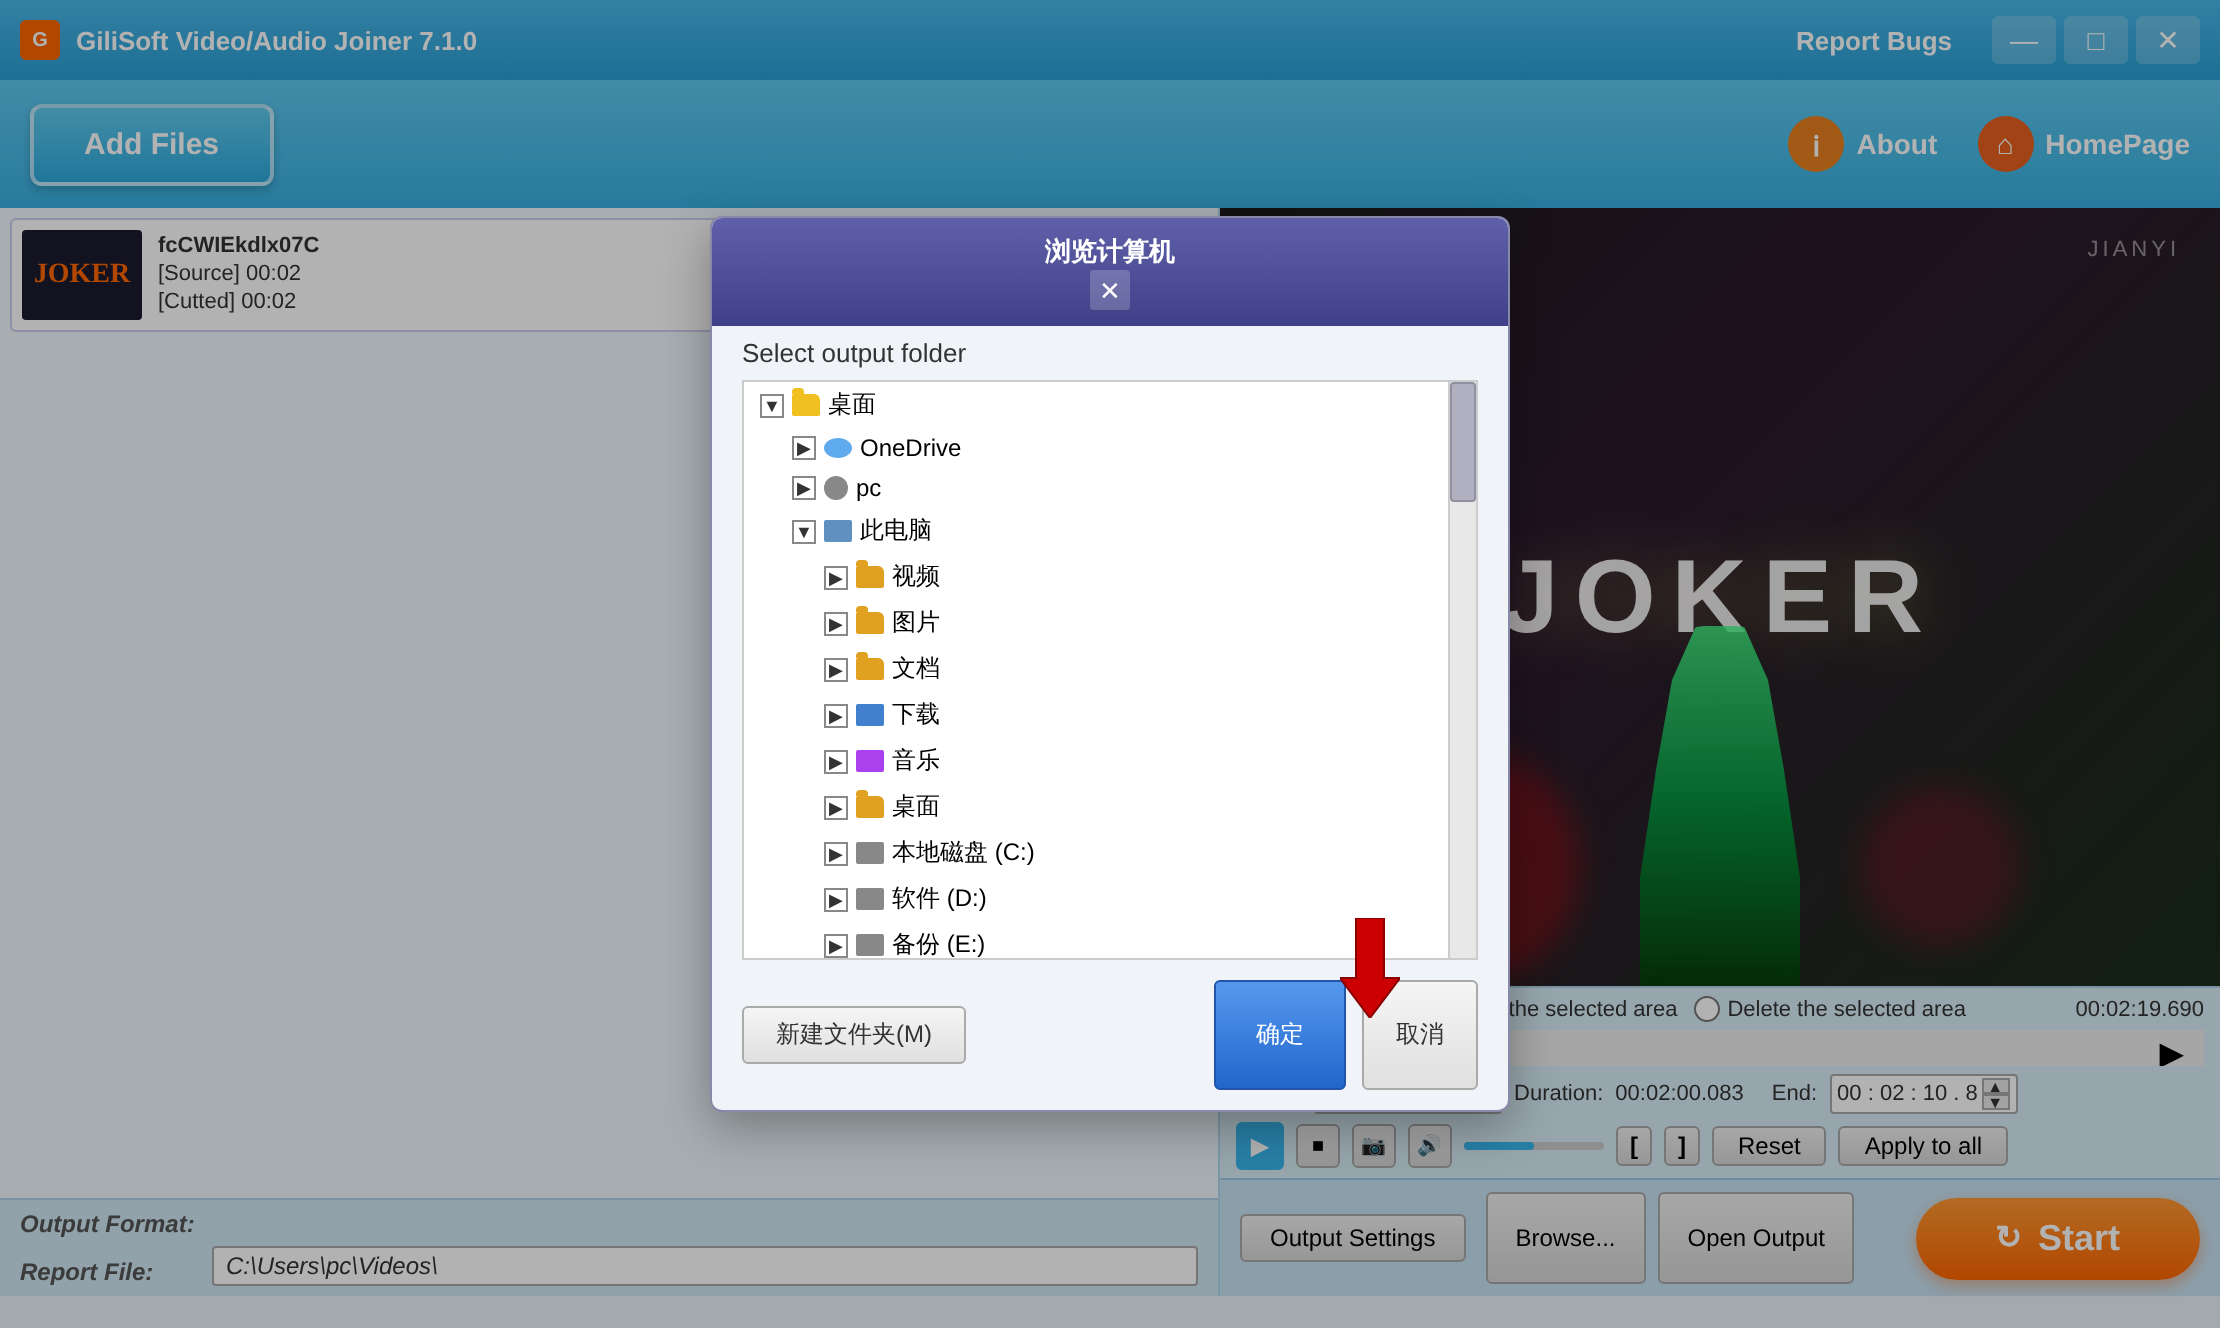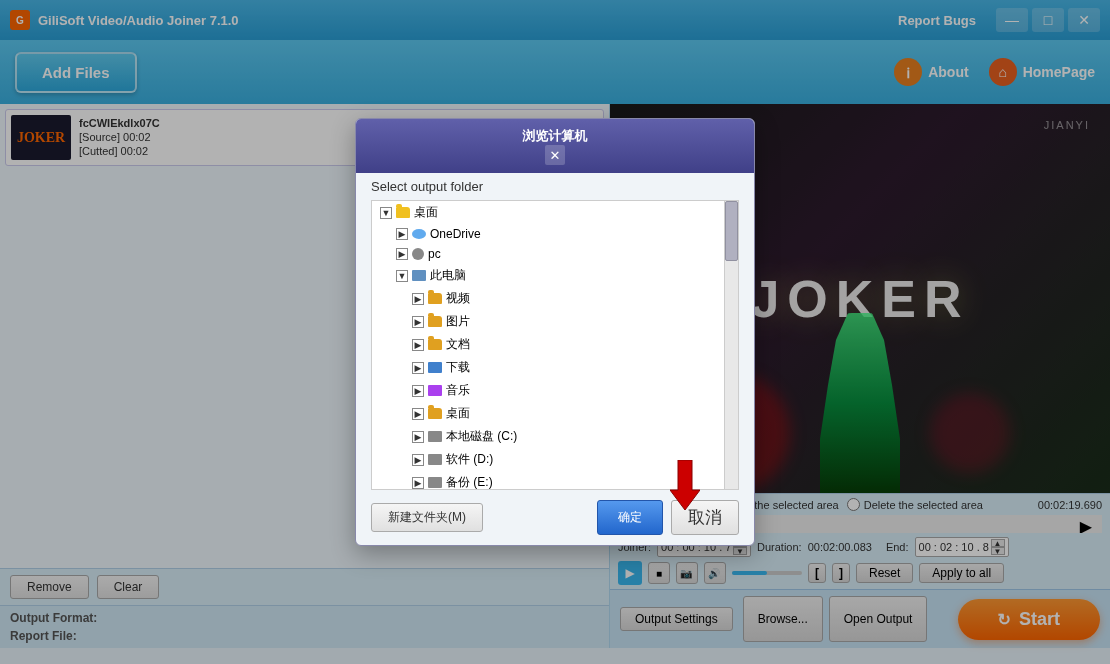--- a/index.html
+++ b/index.html
@@ -137,21 +137,21 @@
     .output-bar {
       background: #d0e8f5;
       padding: 5px 10px;
       font-size: 12px;
       color: #333;
       border-top: 1px solid #b0d0e8;
       display: flex;
       flex-direction: column;
       gap: 4px;
     }
-    .output-row { display: flex; align-items: flex-end; gap: 16px; }
+    .output-row { display: flex; align-items: flex-end; gap: 16px; font-style: italic; }
     .output-label { font-weight: bold; color: #555; min-width: 80px; }
     .output-value {
       background: white;
       border: 1px solid #aaa;
       padding: 2px 6px;
       border-radius: 2px;
       font-size: 12px;
       flex: 1;
     }
 
@@ -462,26 +462,26 @@
       padding: 5px 20px;
       background: linear-gradient(to bottom, #5599ee, #2266cc);
       border: 1px solid #2255aa;
       border-radius: 3px;
       cursor: pointer;
       font-size: 12px;
       color: white;
       font-weight: normal;
     }
     .dialog-btn-cancel {
-      padding: 5px 16px;
+      padding: 18px 16px;
       background: linear-gradient(to bottom, #f5f5f5, #e0e0e0);
       border: 1px solid #aaa;
       border-radius: 3px;
       cursor: pointer;
-      font-size: 17px;
+      font-size: 12px;
       color: #333;
     }
     .dialog-btn-group { display: flex; gap: 8px; }
 
     
     .spotlight {
       position: absolute;
       border-radius: 50%;
       filter: blur(8px);
     }
@@ -526,31 +526,28 @@
             <span style="color:#ff6600; font-weight:900; font-size:14px; font-family:Impact;">JOKER</span>
           </div>
           <div class="file-info">
             <div style="font-weight:bold; font-size:11px;">fcCWIEkdlx07C</div>
             <div>[Source]  00:02</div>
             <div>[Cutted]  00:02</div>
           </div>
         </div>
       </div>
 
-      <div class="left-controls">
-        <button class="ctrl-btn">Remove</button>
-        <button class="ctrl-btn">Clear</button>
-      </div>
 
       <div class="output-bar">
         <div class="output-row">
           <span class="output-label">Output Format:</span>
         </div>
         <div class="output-row">
           <span class="output-label">Report File:</span>
+          <div class="output-value">C:\Users\pc\Videos\</div>
         </div>
       </div>
     </div>
 
     <div class="right-panel">
 
       <div class="video-preview">
         <div class="video-overlay">
 
           <div class="spotlight" style="width:120px;height:120px;background:rgba(255,0,0,0.3);bottom:0;left:60px;"></div>

